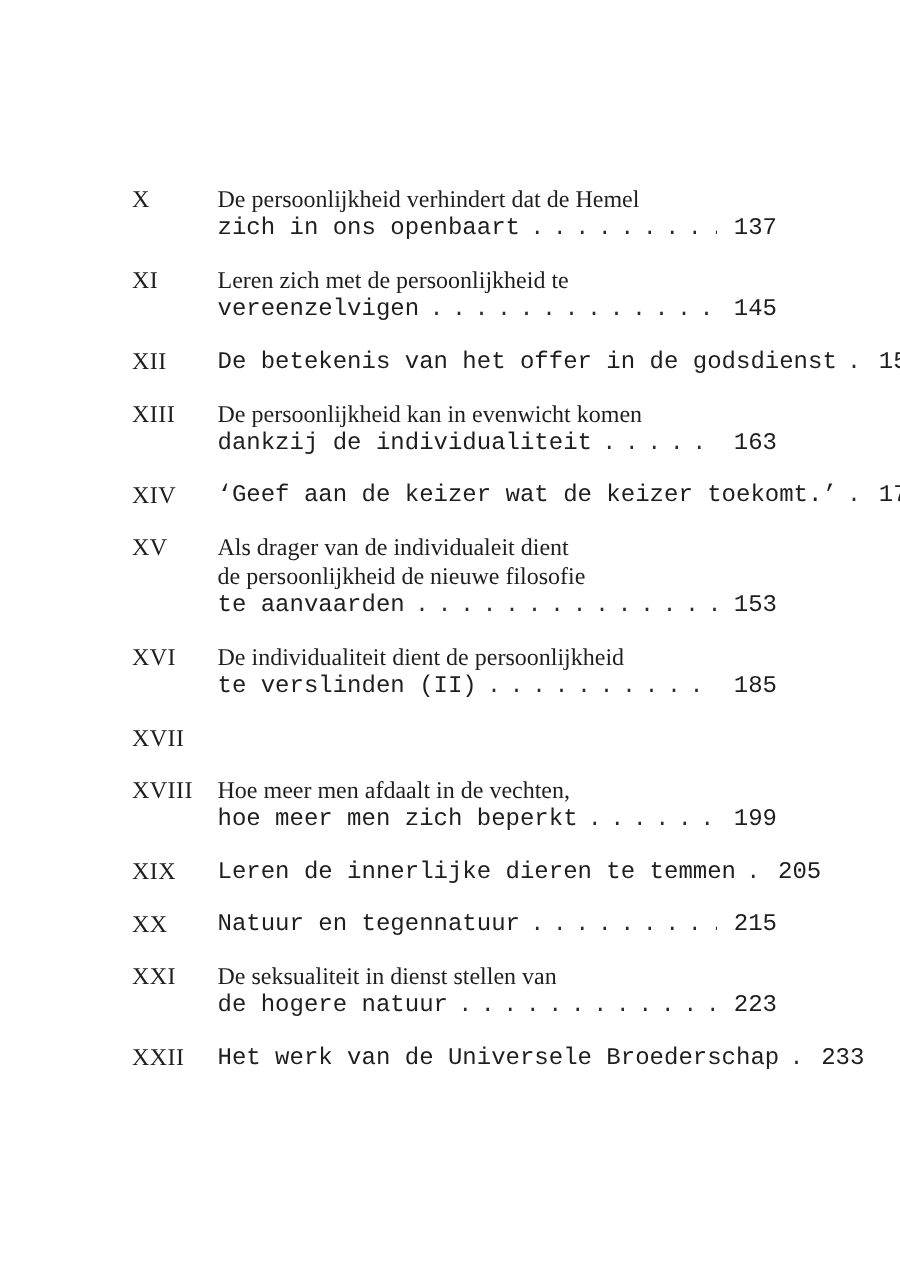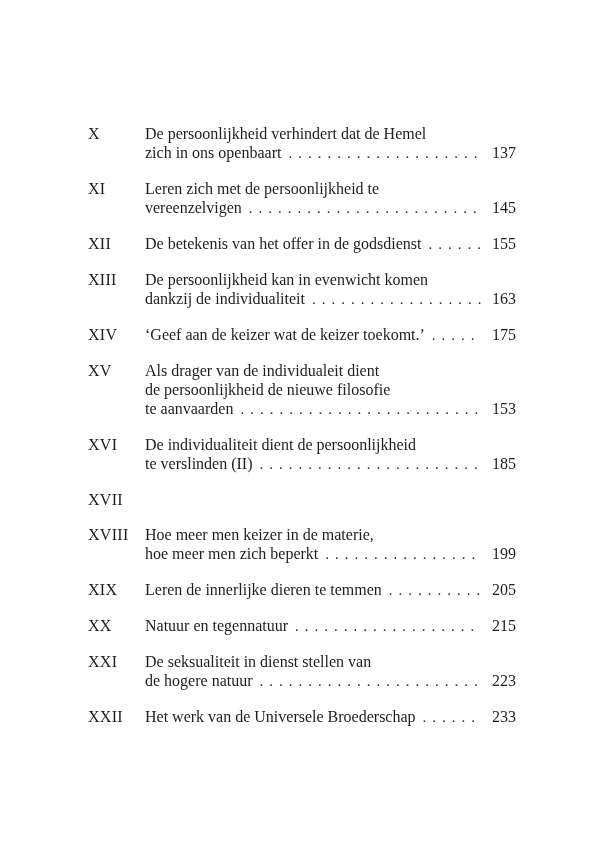--- a/index.html
+++ b/index.html
@@ -34,20 +34,21 @@
   .content {
     flex: 1 1 auto;
     min-width: 0;
   }
   .line {
     white-space: nowrap;
   }
   .lastline {
     display: flex;
     align-items: baseline;
+    font-family: Liberation Mono, monospace;
   }
   .title-text {
     flex: 0 0 auto;
     white-space: nowrap;
   }
   .leader {
     flex: 1 1 auto;
     min-width: 10px;
     overflow: hidden;
     white-space: nowrap;
@@ -154,21 +155,21 @@
         </div>
   </div>
 
   <div class="entry">
     <div class="numeral">XVII</div>
   </div>
 
   <div class="entry">
     <div class="numeral">XVIII</div>
     <div class="content">
-          <div class="line">Hoe meer men keizer in de materie,</div>
+          <div class="line">Hoe meer men afdaalt in de vechten,</div>
           <div class="lastline">
             <span class="title-text">hoe meer men zich beperkt</span>
             <span class="leader"></span>
             <span class="pagenum">199</span>
           </div>
         </div>
   </div>
 
   <div class="entry">
     <div class="numeral">XIX</div>

